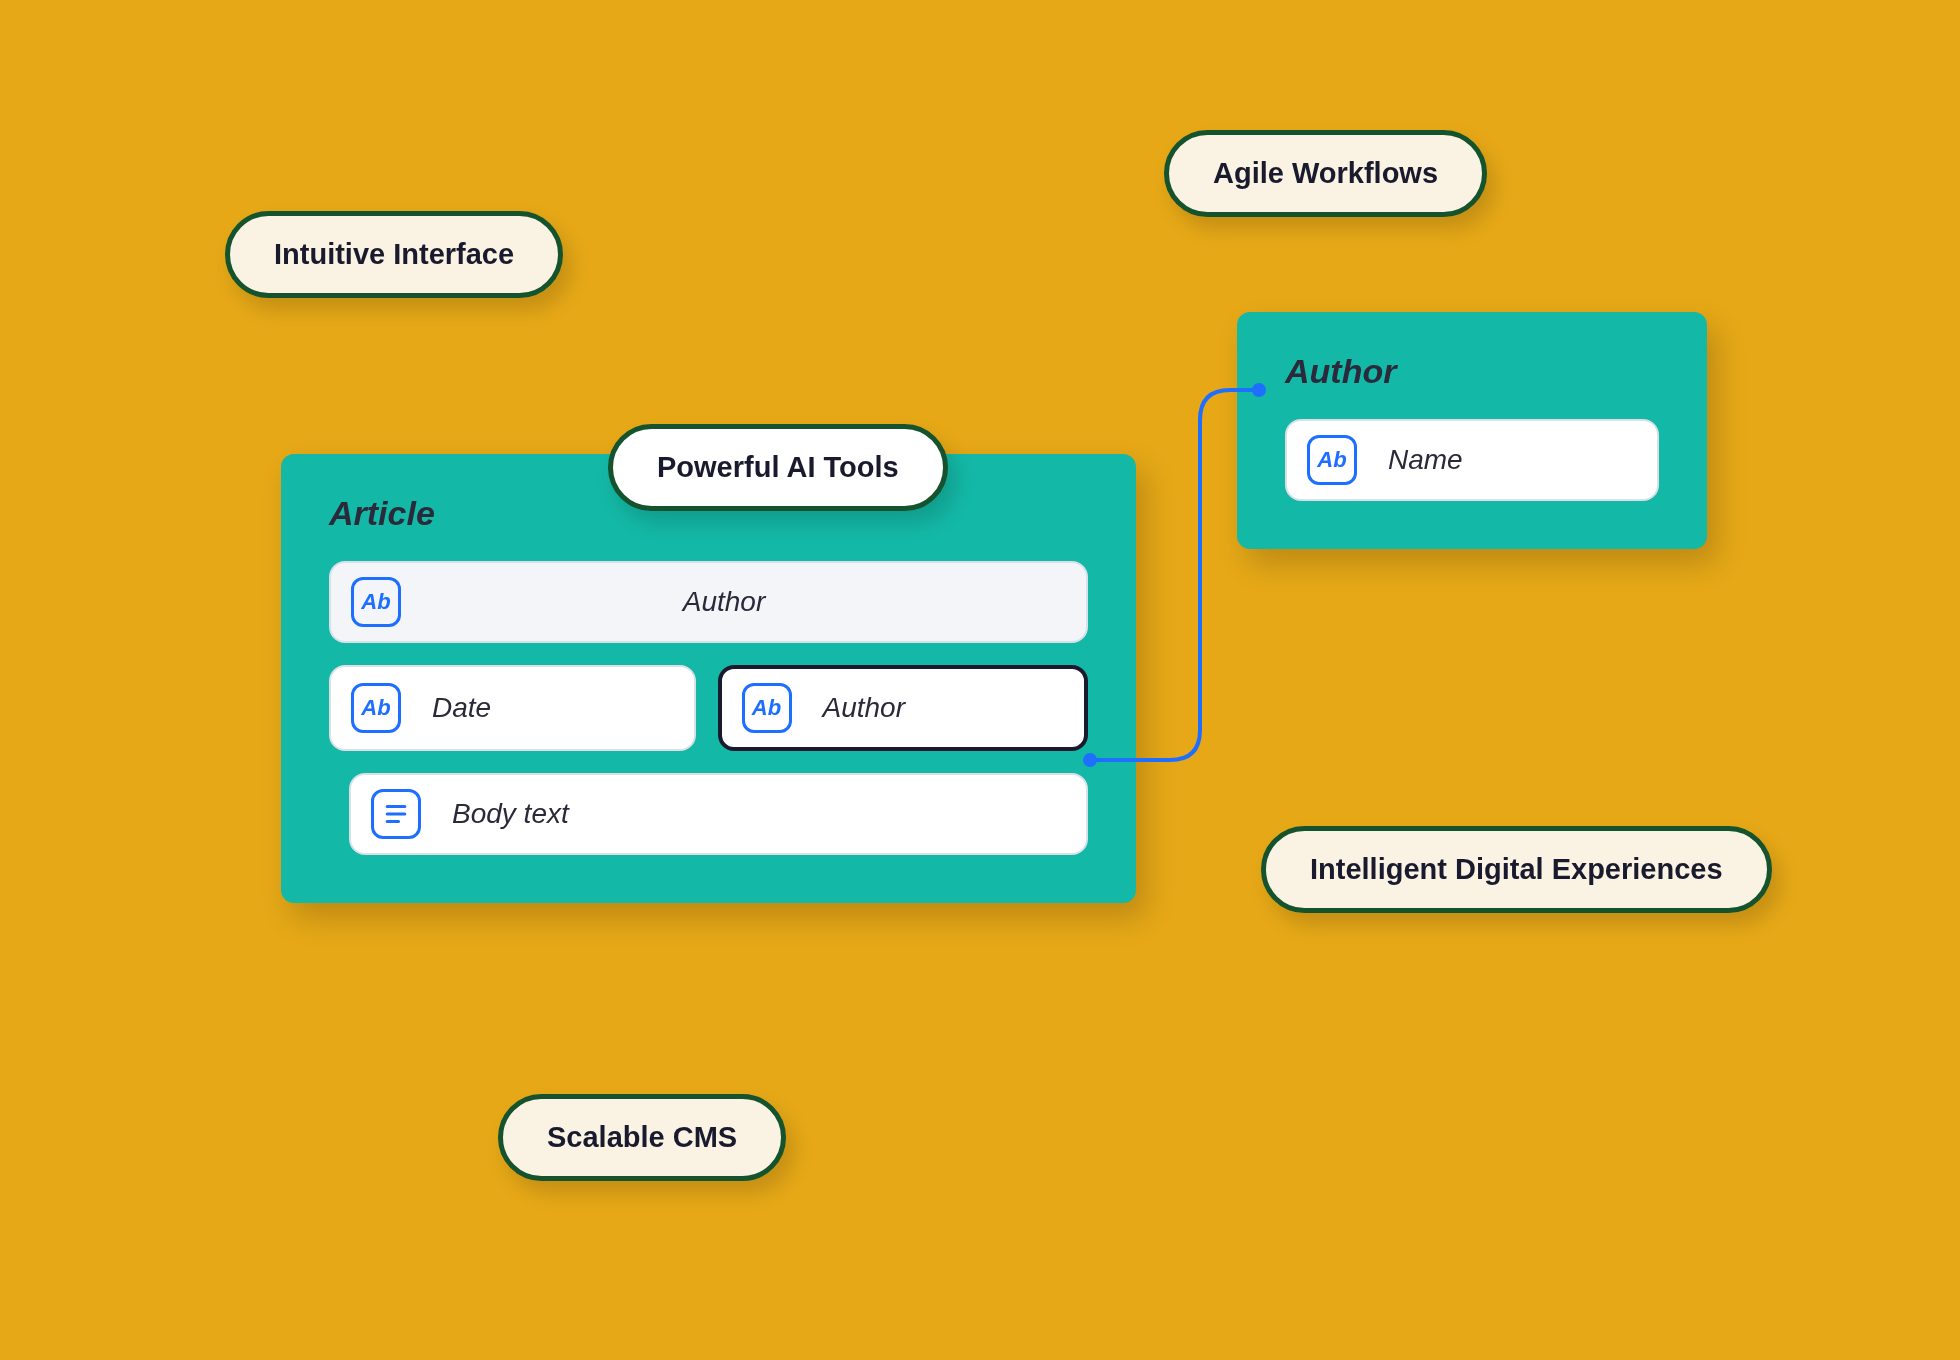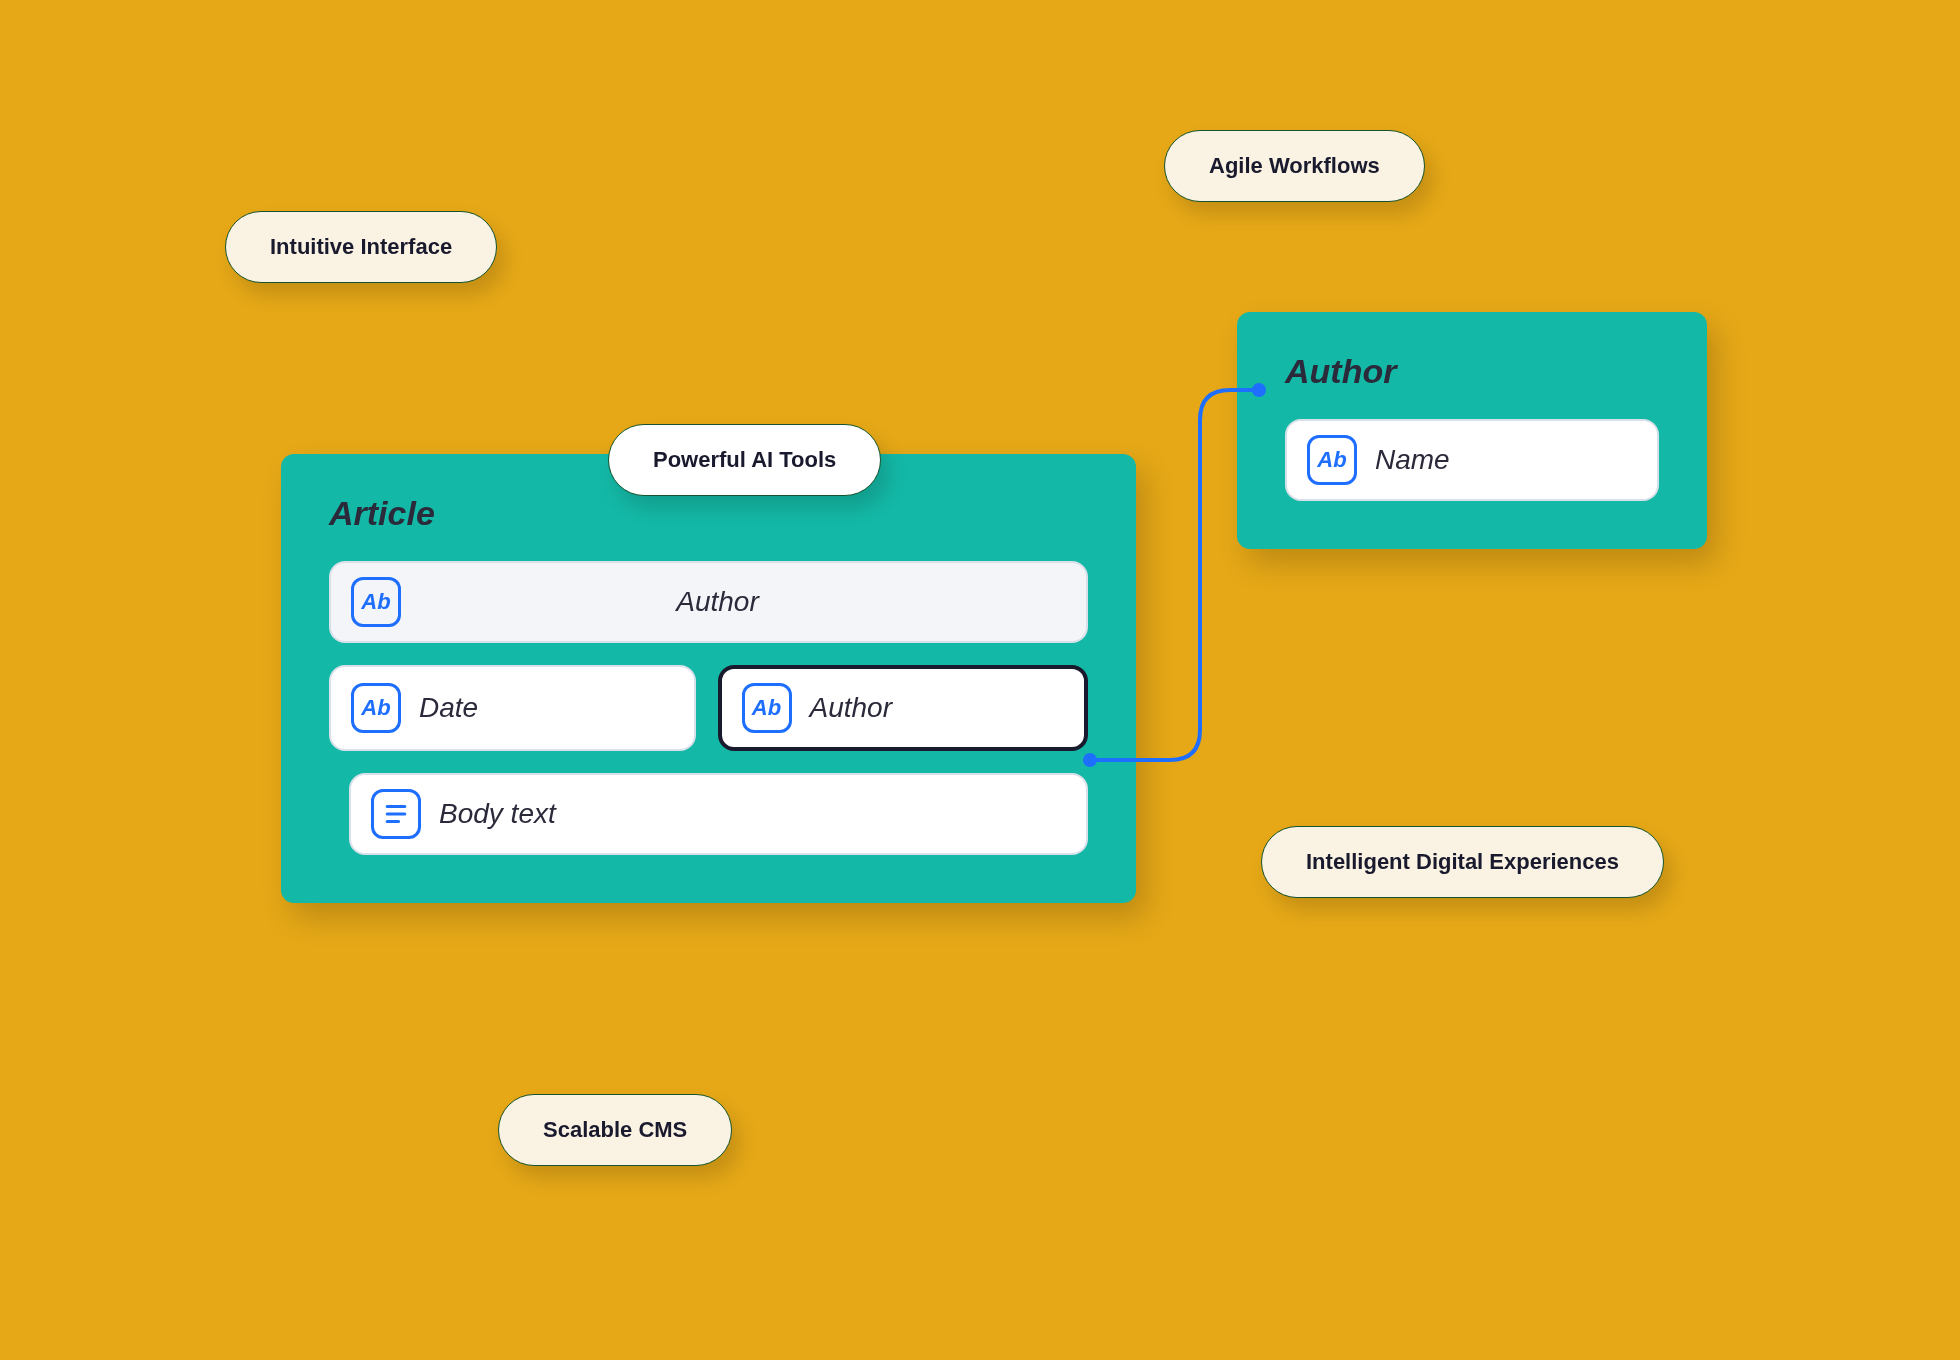--- a/index.html
+++ b/index.html
@@ -7,24 +7,24 @@
       width: 1960px;
       height: 1360px;
       background: #e6a817;
       font-family: -apple-system, BlinkMacSystemFont, 'Segoe UI', sans-serif;
       position: relative;
       overflow: hidden;
     }
     .pill {
       position: absolute;
       background: #faf3e3;
-      border: 1px solid #14532d;
+      border: 5px solid #14532d;
       border-radius: 999px;
       padding: 22px 44px;
-      font-size: 22px;
+      font-size: 29px;
       font-weight: 700;
       color: #1a1a2e;
       box-shadow: 8px 12px 20px rgba(0,0,0,0.15);
     }
     .pill-white {
       background: #ffffff;
     }
     .card {
       position: absolute;
       background: #14b8a6;
@@ -39,21 +39,21 @@
       color: #2a2a3a;
       margin-bottom: 28px;
     }
     .field {
       background: #ffffff;
       border: 2px solid #d8e0ea;
       border-radius: 16px;
       padding: 14px 20px;
       display: flex;
       align-items: center;
-      gap: 18px;
+      gap: 31px;
       font-size: 28px;
       font-weight: 500;
       color: #2a2a3a;
     }
     .field-gray {
       background: #f3f5f8;
     }
     .field-outlined {
       border: 4px solid #1a1a2e;
     }

